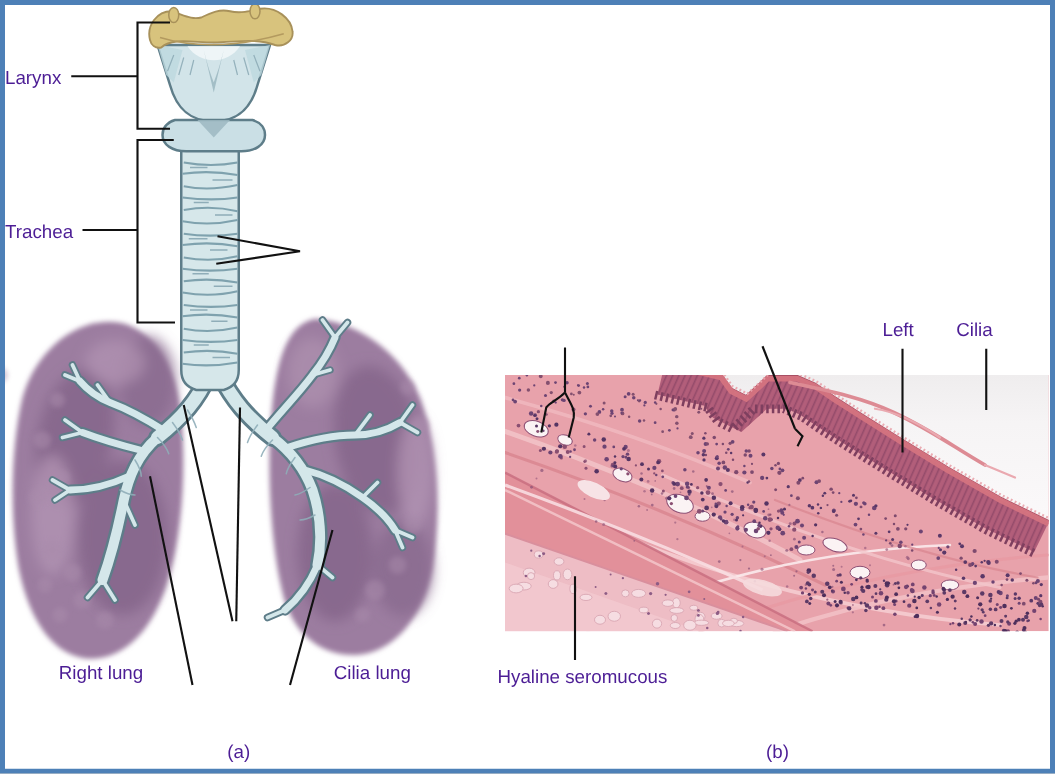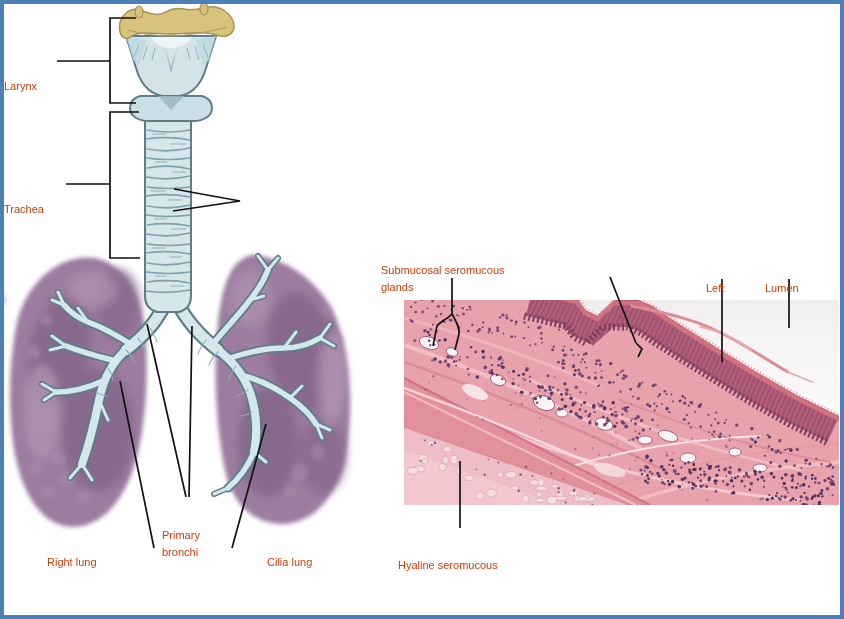--- a/index.html
+++ b/index.html
@@ -1,20 +1,20 @@
 <!DOCTYPE html>
 <html><head>
 <meta charset="utf-8">
 <style>
   html,body{margin:0;padding:0;background:#888;}
   #stage{position:relative;width:844px;height:619px;background:#ffffff;overflow:hidden;
          font-family:"Liberation Sans","DejaVu Sans",sans-serif;}
   #frame{position:absolute;inset:0;border:4px solid #4d80b7;pointer-events:none;z-index:30;}
   #art{position:absolute;left:0;top:0;z-index:5;}
-  .lbl{position:absolute;z-index:20;font-size:11px;line-height:17px;color:#c2410c;white-space:normal;margin-top:24px;}
+  .lbl{position:absolute;z-index:20;font-size:15px;line-height:17px;color:#4c1d95;white-space:normal;}
   .ctr{text-align:center;}
 </style>
 </head>
 <body>
 
 <div id="stage">
   <div id="frame"></div>
 
   <svg id="art" width="844" height="619" viewBox="0 0 844 619" xmlns="http://www.w3.org/2000/svg" xmlns:xlink="http://www.w3.org/1999/xlink">
     <defs>
@@ -895,23 +895,21 @@
       <path d="M610,277 L636,343"></path>
       <path d="M636,343 L642,349 L638,357"></path>
       <path d="M722,279 V362"></path>
       <path d="M789,279 V328"></path>
       <path d="M460,461 V528"></path>
     </g>
   </svg>
 
   <div class="lbl" style="left:4px;top:54px">Larynx</div>
   <div class="lbl" style="left:4px;top:177px">Trachea</div>
-  <div class="lbl" style="left:162px;top:503px;width:62px">Primary bronchi</div>
   <div class="lbl" style="left:47px;top:530px">Right lung</div>
   <div class="lbl" style="left:267px;top:530px">Cilia lung</div>
   <div class="lbl ctr" style="left:169px;top:593px;width:44px">(a)</div>
 
-  <div class="lbl" style="left:381px;top:238px;width:152px">Submucosal seromucous glands</div>
   <div class="lbl" style="left:706px;top:256px">Left</div>
-  <div class="lbl" style="left:765px;top:256px">Lumen</div>
+  <div class="lbl" style="left:765px;top:256px">Cilia</div>
   <div class="lbl" style="left:398px;top:533px">Hyaline seromucous</div>
   <div class="lbl ctr" style="left:600px;top:593px;width:44px">(b)</div>
 </div>
 
 </body></html>

